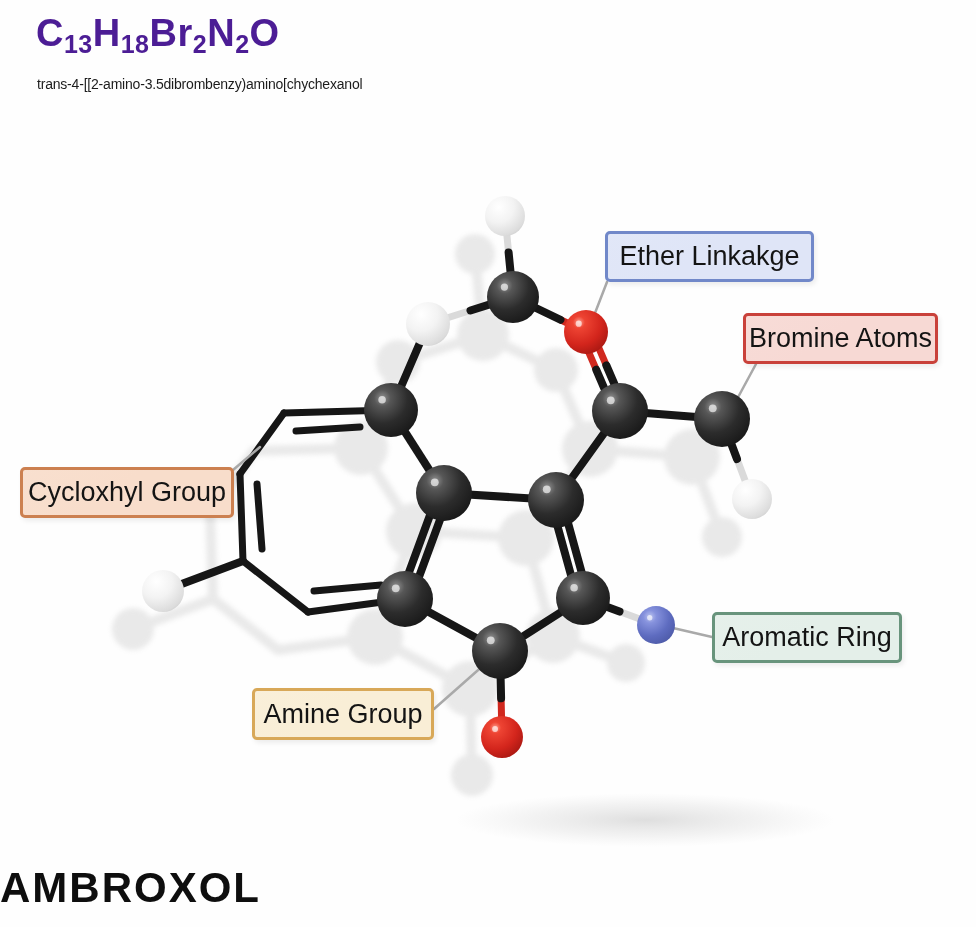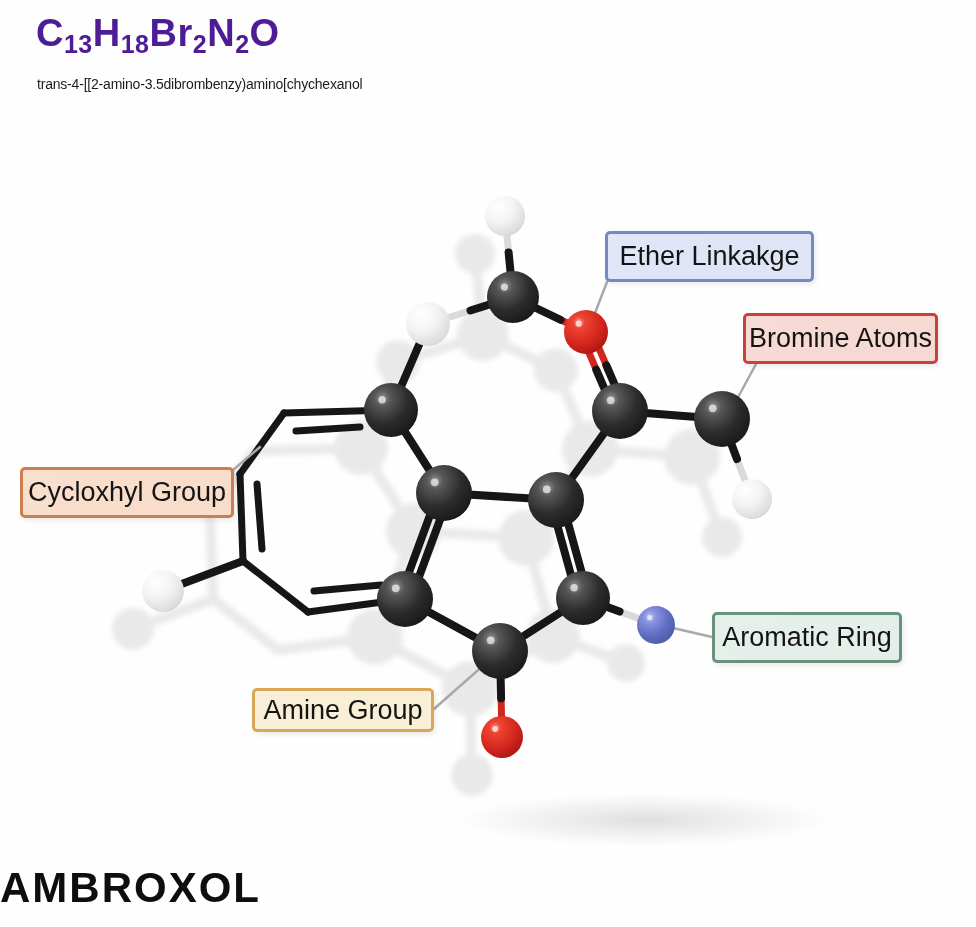--- a/index.html
+++ b/index.html
@@ -192,17 +192,17 @@
 
   <div class="formula" id="formula"><span>C</span><span class="sub">13</span><span>H</span><span class="sub">18</span><span>Br</span><span class="sub">2</span><span>N</span><span class="sub">2</span><span>O</span></div>
 
   <div class="iupac">trans-4-[[2-amino-3.5dibrombenzy)amino[chychexanol</div>
 
   <div id="labels">
       <div class="label-box" style="left: 605px; top: 231px; width: 209px; height: 51px; border-color: rgb(113, 136, 201); background: linear-gradient(145deg, rgba(255, 255, 255, 0.07), rgb(223, 229, 247) 45%) rgb(223, 229, 247);">Ether Linkakge</div>
       <div class="label-box" style="left: 743px; top: 313px; width: 195px; height: 51px; border-color: rgb(201, 65, 58); background: linear-gradient(145deg, rgba(255, 255, 255, 0.07), rgb(247, 217, 212) 45%) rgb(247, 217, 212);">Bromine Atoms</div>
       <div class="label-box" style="left: 20px; top: 467px; width: 214px; height: 51px; border-color: rgb(204, 128, 80); background: linear-gradient(145deg, rgba(255, 255, 255, 0.07), rgb(248, 221, 203) 45%) rgb(248, 221, 203);">Cycloxhyl Group</div>
       <div class="label-box" style="left: 712px; top: 612px; width: 190px; height: 51px; border-color: rgb(104, 148, 124); background: linear-gradient(145deg, rgba(255, 255, 255, 0.07), rgb(228, 239, 233) 45%) rgb(228, 239, 233);">Aromatic Ring</div>
-      <div class="label-box" style="left: 252px; top: 688px; width: 182px; height: 44px; border-color: rgb(216, 168, 88); background: linear-gradient(145deg, rgba(255, 255, 255, 0.07), rgb(249, 238, 214) 45%) rgb(249, 238, 214);">Amine Group</div>
+      <div class="label-box" style="left: 252px; top: 688px; width: 182px; height: 52px; border-color: rgb(216, 168, 88); background: linear-gradient(145deg, rgba(255, 255, 255, 0.07), rgb(249, 238, 214) 45%) rgb(249, 238, 214);">Amine Group</div>
     </div>
 
   <div class="bottom-title">AMBROXOL</div>
 </div>
 
 </body></html>

